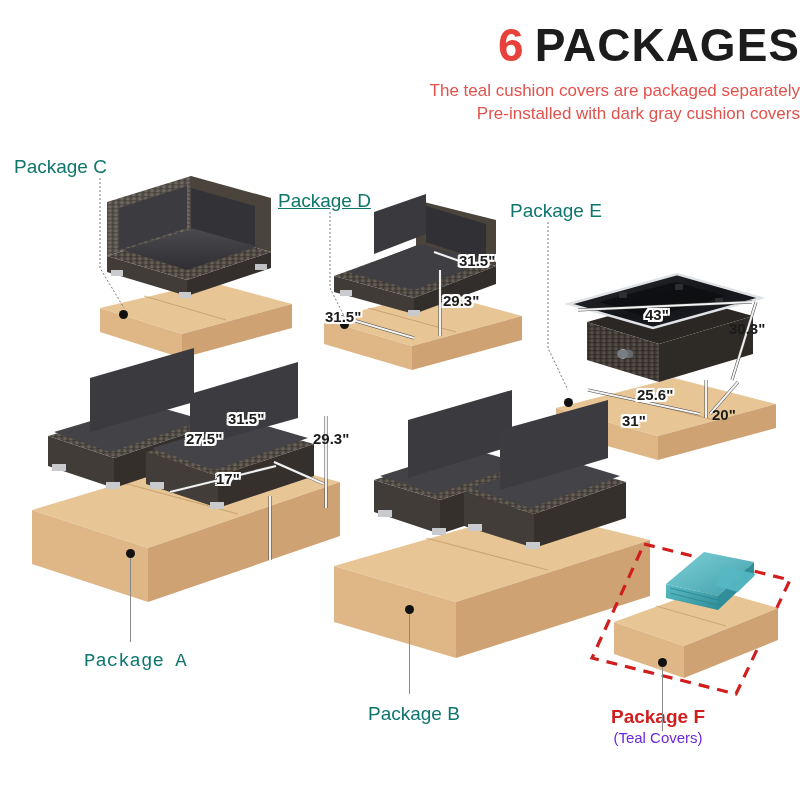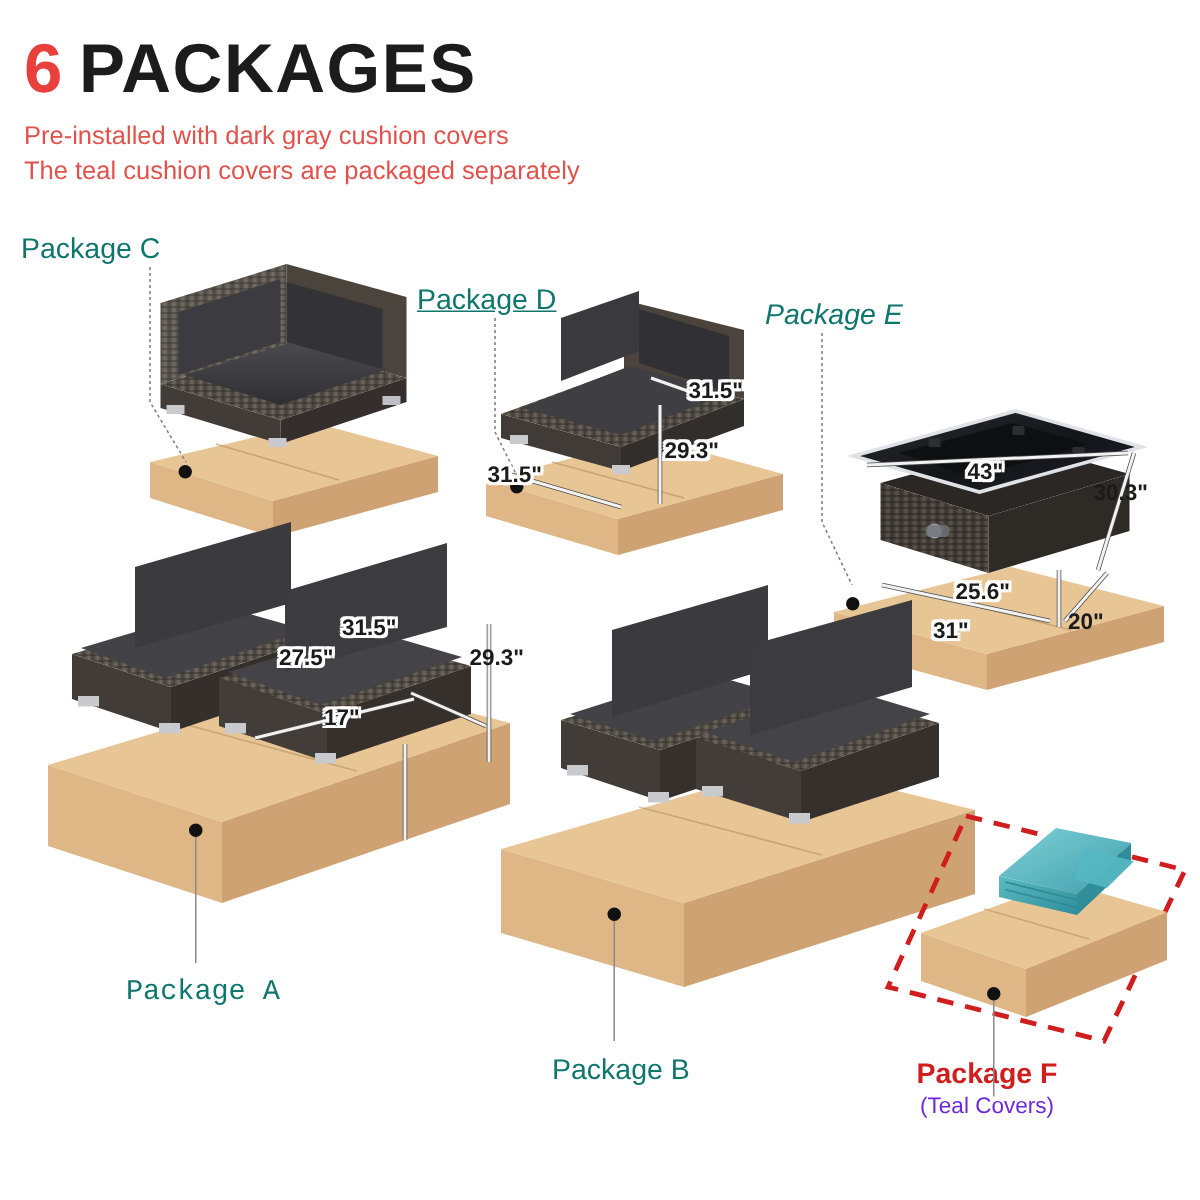--- a/index.html
+++ b/index.html
@@ -1,21 +1,21 @@
 <!DOCTYPE html>
 <html><head>
 <meta charset="utf-8">
 <style>
   html,body{margin:0;padding:0;background:#fff;}
   body{width:800px;height:800px;position:relative;overflow:hidden;
        font-family:"Liberation Sans","DejaVu Sans",sans-serif;}
   #stage{position:absolute;inset:0;width:800px;height:800px;background:#ffffff;}
 
   
-  .hdr{position:absolute;left:16px;right:0;top:22px;text-align:left;}
+  .hdr{position:absolute;left:2px;right:0;top:22px;text-align:right;}
   .hdr-title{font-size:46px;font-weight:bold;letter-spacing:1px;color:#1c1c1c;line-height:1;}
   .hdr-title .num{color:#e8403a;margin-right:10px;}
   .sub{color:#e2524c;font-size:17px;line-height:1.35;margin-top:12px;}
   .sub div{white-space:nowrap;}
 
   
   .abs{position:absolute;}
 
   
   .plabel{position:absolute;font-size:19px;color:#0f766e;white-space:nowrap;}
@@ -40,22 +40,22 @@
 </head>
 <body>
 
 <div id="stage">
 
   <div class="hdr">
     <div class="hdr-title">
       <span class="num">6</span><span>PACKAGES</span>
     </div>
     <div class="sub">
+      <div>The teal cushion covers are packaged separately</div>
       <div>Pre-installed with dark gray cushion covers</div>
-      <div>The teal cushion covers are packaged separately</div>
     </div>
   </div>
 
   <div>
 
     <div class="abs" style="left:92px;top:282px;">
       <svg width="200" height="80" viewBox="0 0 200 80">
         <polygon points="8,26 118,0 200,22 90,52" fill="#e8c594"></polygon>
         <polygon points="8,26 90,52 90,76 8,50" fill="#dfb786"></polygon>
         <polygon points="90,52 200,22 200,46 90,76" fill="#cfa273"></polygon>
@@ -204,21 +204,21 @@
 
         <rect x="54" y="30" width="8" height="6" rx="1" fill="#2c2e32"></rect>
         <rect x="110" y="22" width="8" height="6" rx="1" fill="#2c2e32"></rect>
         <rect x="150" y="36" width="8" height="6" rx="1" fill="#2c2e32"></rect>
         <rect x="96" y="44" width="8" height="6" rx="1" fill="#2c2e32"></rect>
 
         <circle cx="58" cy="92" r="5" fill="#9aa0a6"></circle>
         <rect x="52" y="88" width="16" height="8" rx="3" fill="#6f757b" opacity=".8"></rect>
       </svg>
     </div>
-    <div class="plabel" style="left:510px;top:200px;font-style:italic;">Package E</div>
+    <div class="plabel" style="left:510px;top:200px;">Package E</div>
     <div class="abs" style="left:548px;top:222px;">
       <svg width="70" height="180" viewBox="0 0 70 180">
         <polyline points="0,0 0,126 20,168" fill="none" stroke="#7c7c7c" stroke-width="1" stroke-dasharray="2,2"></polyline>
       </svg>
     </div>
     <div class="dot" style="left:564px;top:398px;"></div>
 
     <div class="abs" style="left:560px;top:262px;">
       <svg width="230" height="160" viewBox="0 0 230 160">
         <g fill="none">

